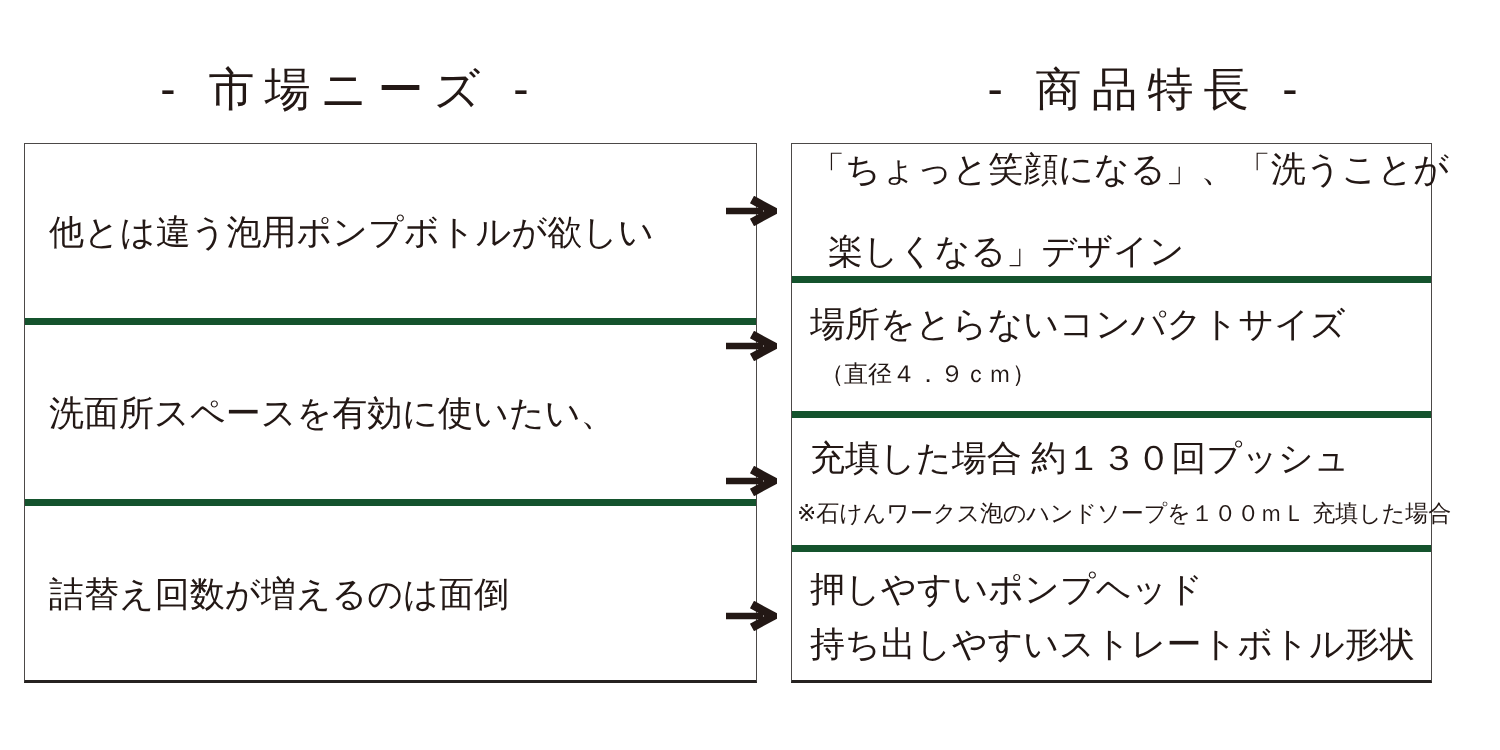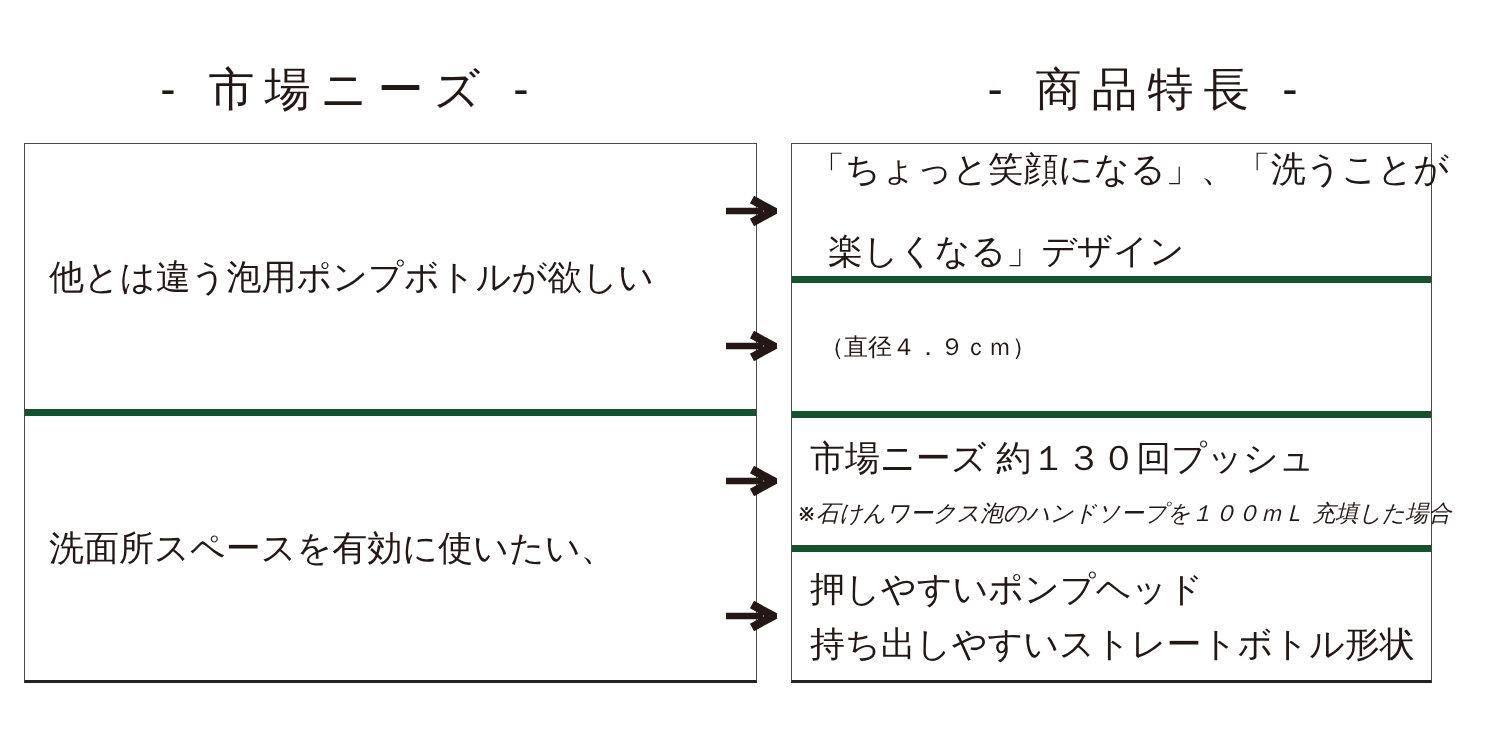--- a/index.html
+++ b/index.html
@@ -67,21 +67,20 @@
     line-height: 46px;
     padding-left: 10px;
     white-space: nowrap;
   }
   .note-sm {
     font-size: 23px;
     line-height: 40px;
     margin-left: -13px;
     margin-top: 8px;
     white-space: nowrap;
-    font-style: italic;
   }
   .row2gap .line { line-height: 50px; }
 
   .arrow-col {
     position: absolute;
     left: 675px;
     top: 143px;
     width: 152px;
     height: 540px;
     display: flex;
@@ -104,20 +103,23 @@
 
   <div class="section-title left">- 市場ニーズ -</div>
 
   <div class="panel left">
     <div class="row">
       <div class="line">他とは違う泡用ポンプボトルが欲しい</div>
     </div>
     <div class="row">
       <div class="line">洗面所スペースを有効に使いたい、</div>
     </div>
+    <div class="row">
+      <div class="line">詰替え回数が増えるのは面倒</div>
+    </div>
   </div>
 
   <div class="arrow-col">
     <div class="arrow-cell">
       <svg width="52" height="30" viewBox="0 0 52 30">
         <line x1="1" y1="15" x2="38" y2="15" stroke="#231815" stroke-width="6.5"></line>
         <polyline points="27,3.5 48,15 27,26.5" fill="none" stroke="#231815" stroke-width="8.5"></polyline>
       </svg>
     </div>
     <div class="arrow-cell">
@@ -139,24 +141,25 @@
       </svg>
     </div>
   </div>
 
   <div class="panel right">
     <div class="row row2gap">
       <div class="line">「ちょっと笑顔になる」、「洗うことが</div>
       <div class="line indent1">楽しくなる」デザイン</div>
     </div>
     <div class="row">
+      <div class="line">場所をとらないコンパクトサイズ</div>
       <div class="note-md">（直径４．９ｃｍ）</div>
     </div>
     <div class="row">
-      <div class="line">市場ニーズ 約１３０回プッシュ</div>
+      <div class="line">充填した場合 約１３０回プッシュ</div>
       <div class="note-sm">※石けんワークス泡のハンドソープを１００ｍＬ 充填した場合</div>
     </div>
     <div class="row">
       <div class="line">押しやすいポンプヘッド</div>
       <div class="line">持ち出しやすいストレートボトル形状</div>
     </div>
   </div>
 
 </div>
 

